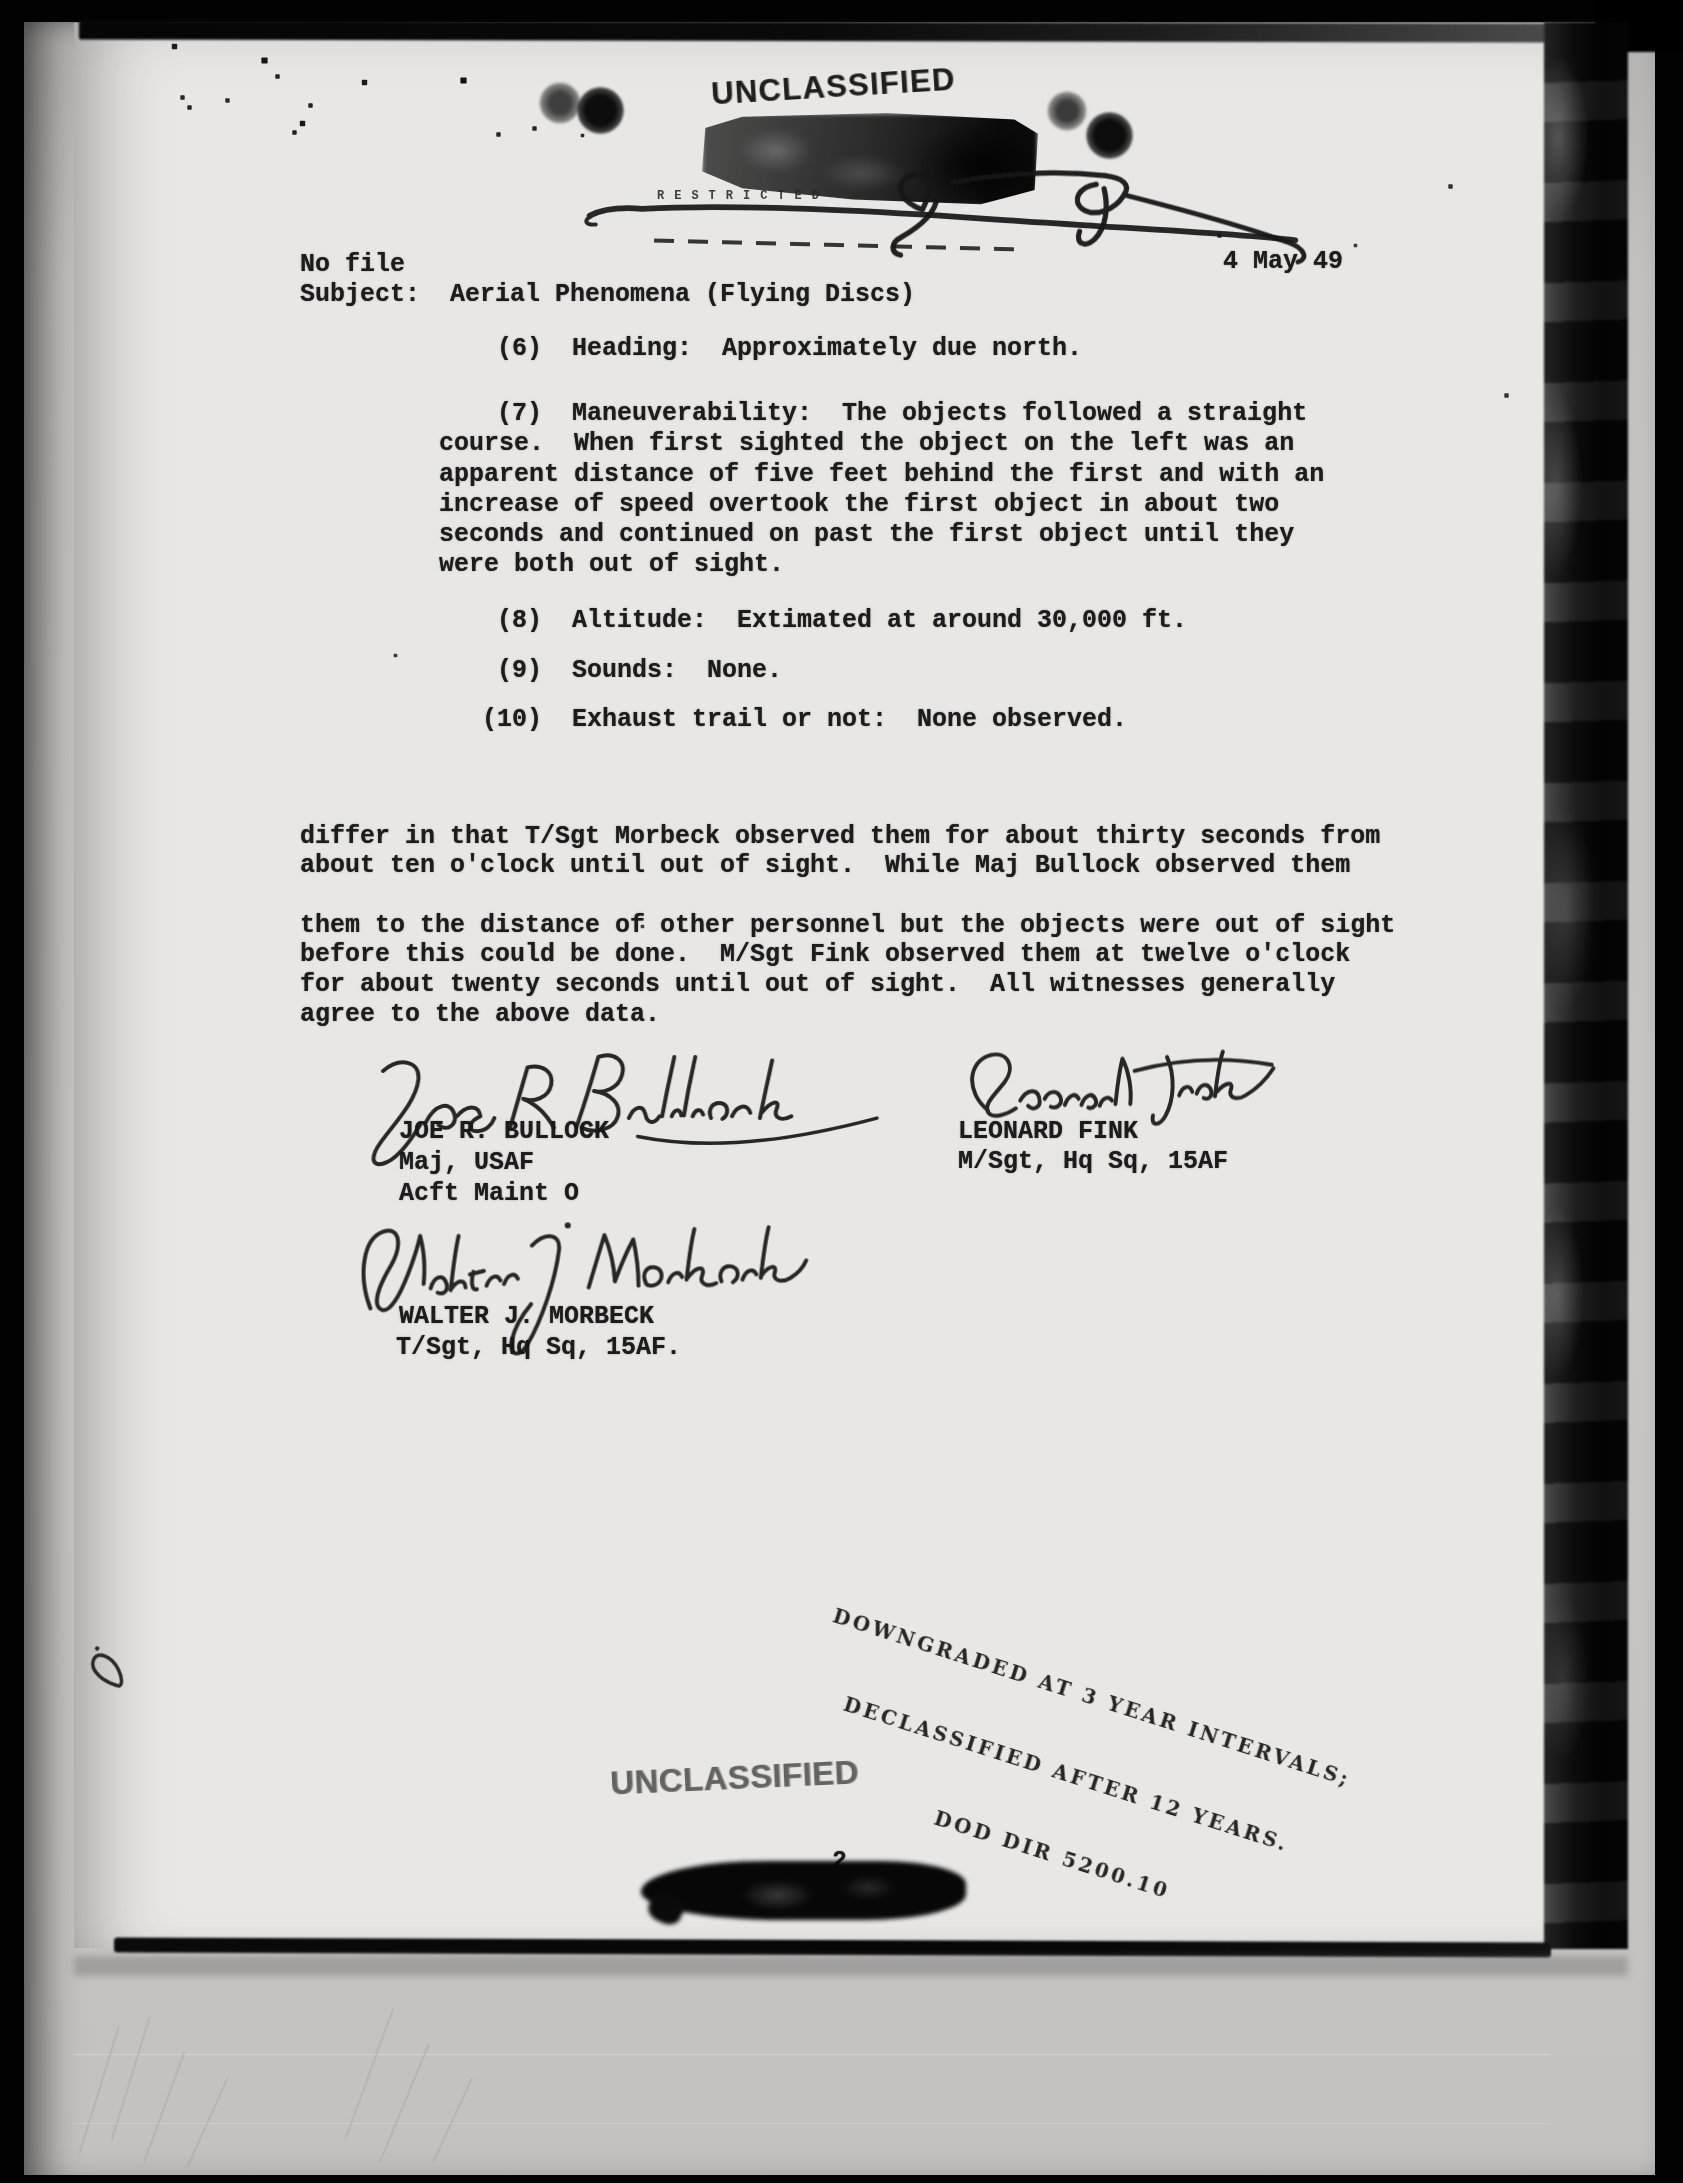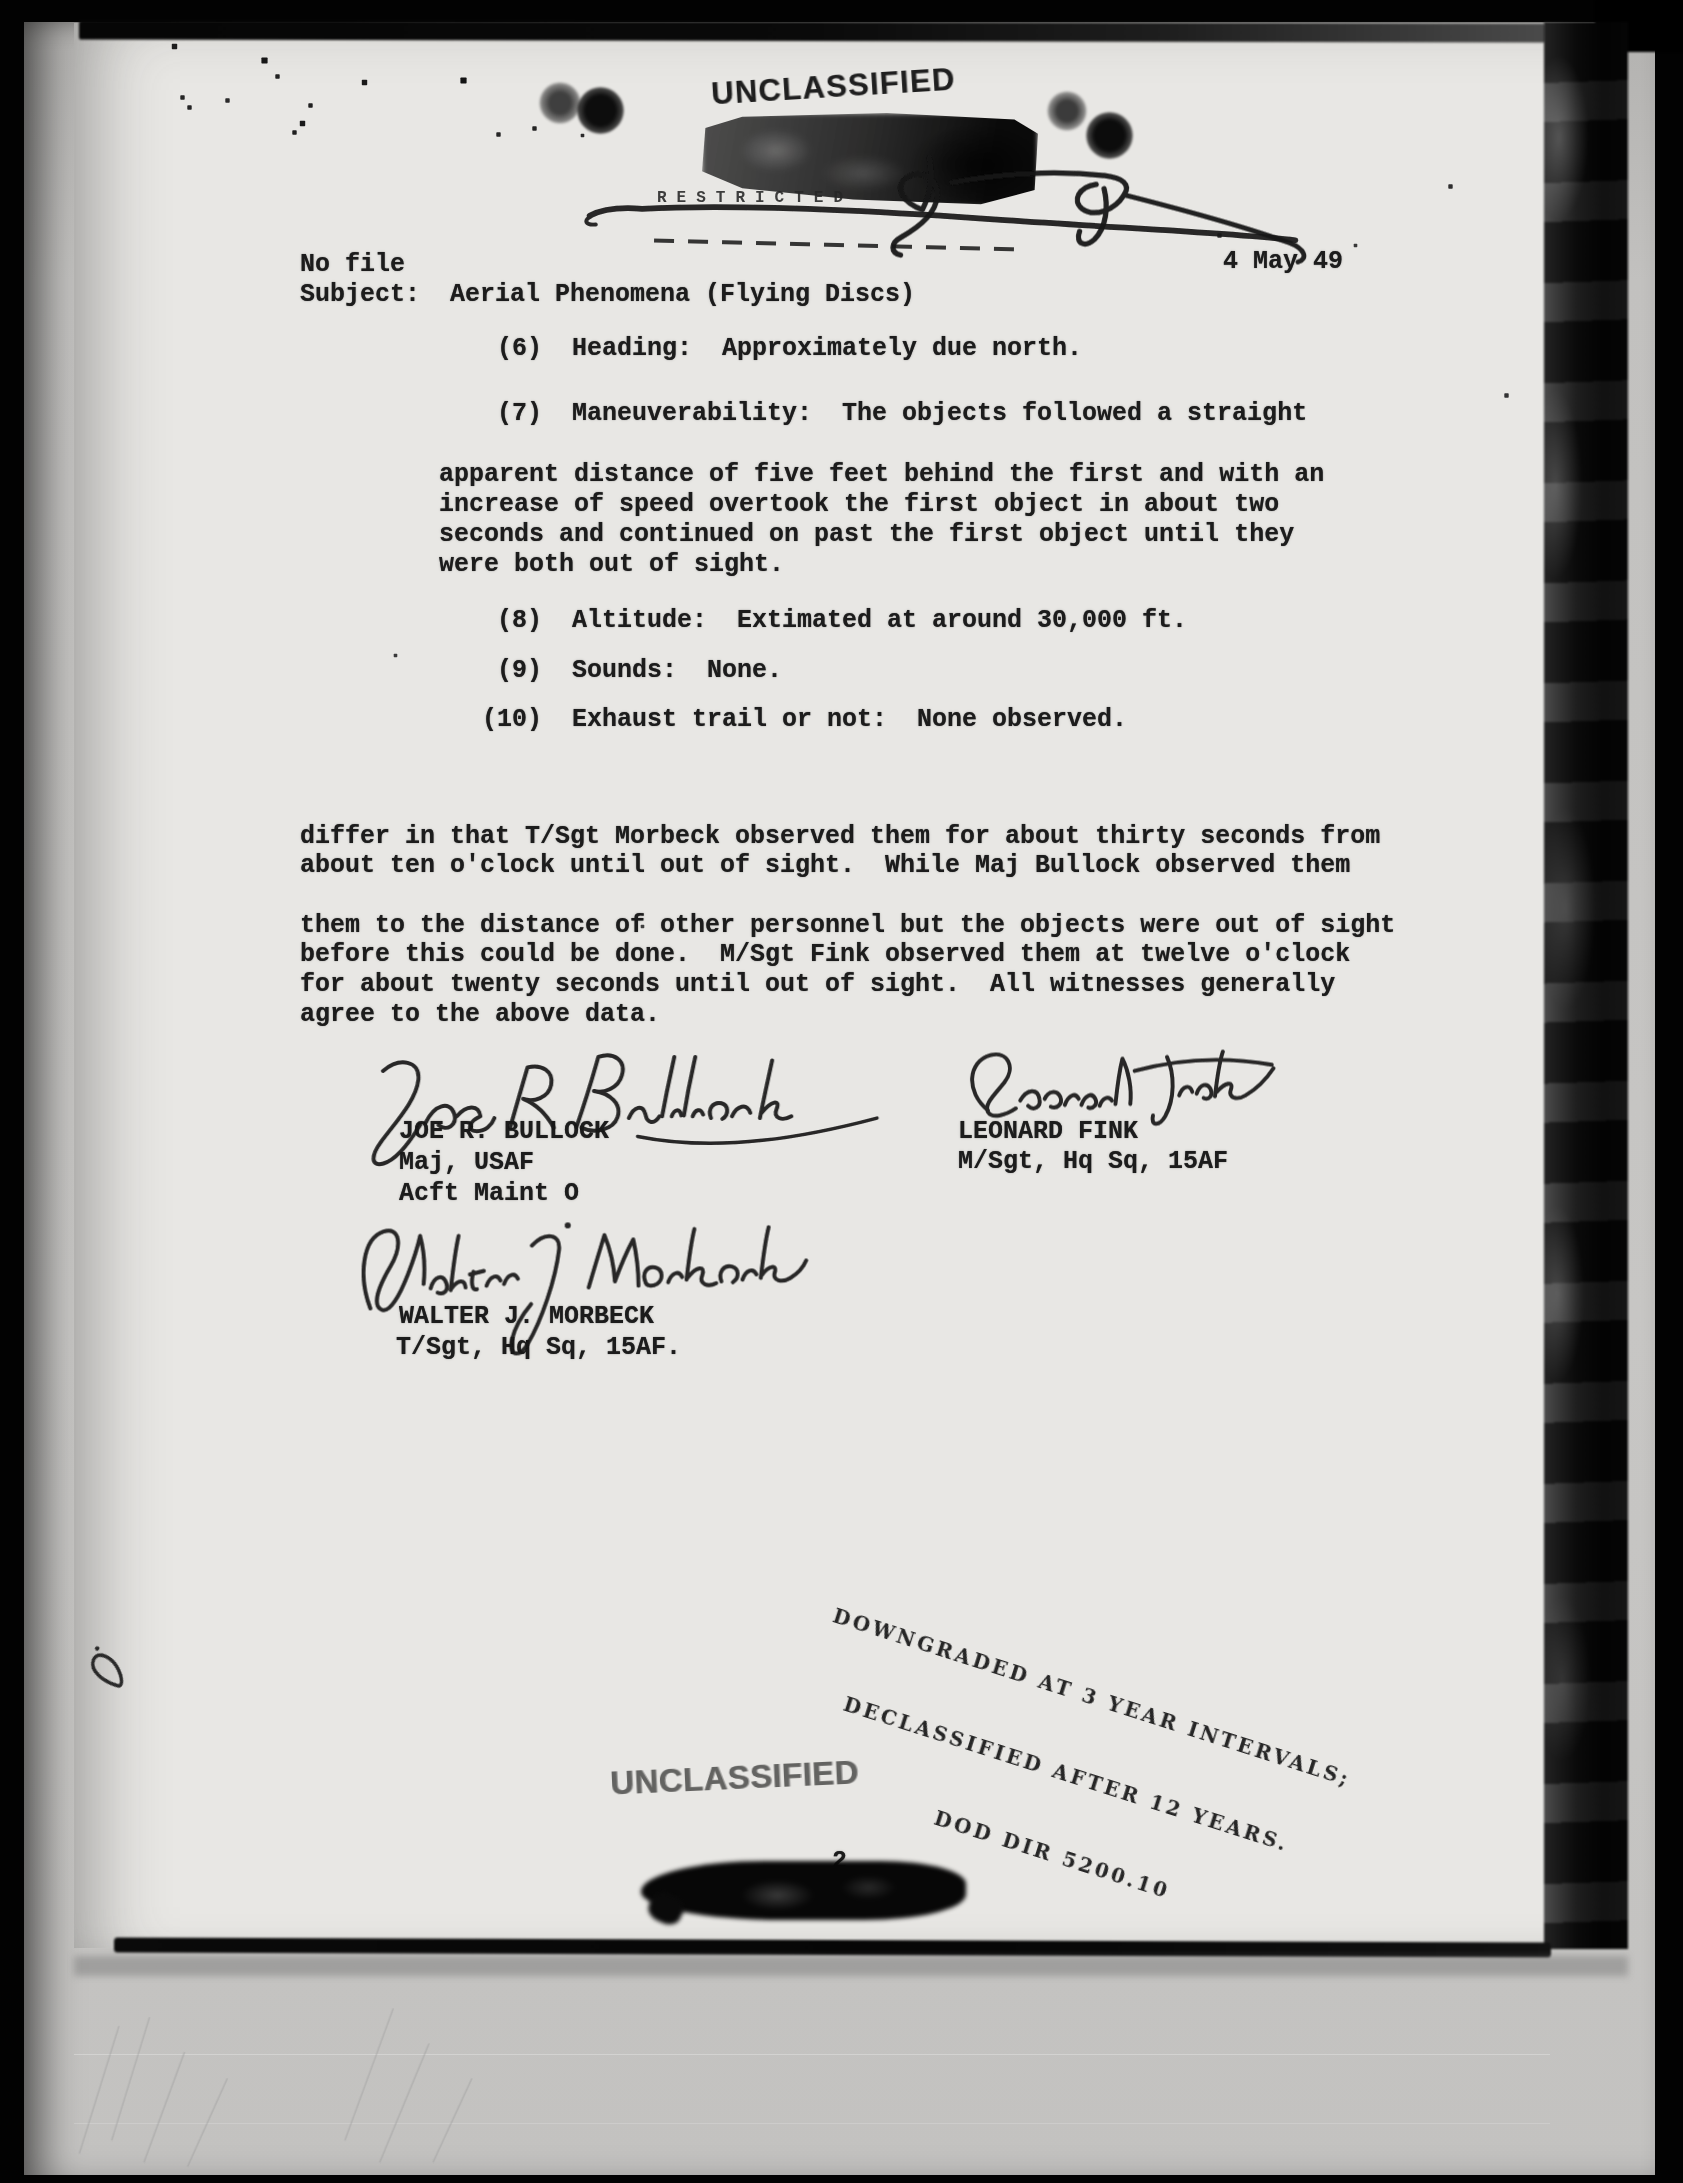--- a/index.html
+++ b/index.html
@@ -11,21 +11,21 @@
   .page{position:absolute;left:74px;top:23px;width:1554px;height:1925px;background:#e8e7e4;
     box-shadow:inset 52px 13px 74px -35px rgba(50,50,50,.42), inset -3.5px -7.9px 31px -17.5px rgba(110,110,110,.22);}
   .typed{position:absolute;white-space:pre;font-size:25px;line-height:1;font-weight:700;color:#1c1c1c;
     text-shadow:0 0 0.9px rgba(10,10,10,.6),0 0 3.1px rgba(10,10,10,.14);filter:blur(0.2px);}
   .stamp-top{position:absolute;left:711px;top:69px;font-family:"Liberation Sans",sans-serif;
     font-weight:700;font-size:31px;letter-spacing:1.3px;color:#1f1f1f;transform:rotate(-3.5deg);
     filter:blur(0.3px);text-shadow:0.9px 0.4px 0 rgba(30,30,30,.35);}
   .stamp-bottom{position:absolute;left:610px;top:1759px;font-family:"Liberation Sans",sans-serif;
     font-weight:700;font-size:33px;letter-spacing:0.4px;color:#474745;opacity:.82;transform:rotate(-2.6deg);
     filter:blur(0.5px);text-shadow:1.3px 0 0 rgba(70,70,70,.5);}
-  .restricted{position:absolute;left:657px;top:189px;font-size:16px;font-weight:700;letter-spacing:10px;
+  .restricted{position:absolute;left:657px;top:189px;font-size:12px;font-weight:700;letter-spacing:10px;
     color:#262626;opacity:.88;filter:blur(0.3px);}
   .dashes{position:absolute;left:654px;top:243px;width:367px;height:3.9px;transform:rotate(1.4deg);
     background:repeating-linear-gradient(90deg,#161616 0 20px,transparent 20px 34px);filter:blur(0.4px);opacity:.85;}
   .downgrade{position:absolute;left:854px;top:1551px;transform:rotate(17.7deg);transform-origin:0 0;
     font-family:"DejaVu Serif","Liberation Serif",serif;font-weight:700;font-size:20px;letter-spacing:3.1px;
     color:#262626;filter:blur(0.3px);line-height:27px;white-space:pre;}
   .downgrade .l2{margin-left:37px;}
   .downgrade .l3{margin-left:158px;}
   .smudge{position:absolute;left:702px;top:113px;width:336px;height:94px;
     clip-path:polygon(1% 16%,12% 4%,55% 0%,93% 7%,100% 22%,99% 82%,83% 97%,45% 92%,12% 80%,0 62%);
@@ -97,20 +97,21 @@
   <div class="smudge"></div>
   <div class="restricted">RESTRICTED</div>
   <div class="dashes"></div>
 
   <div class="typed" style="left:300px;top:252px;">No file</div>
   <div class="typed" style="left:1223px;top:249px;">4 May 49</div>
   <div class="typed" style="left:300px;top:282px;">Subject:  Aerial Phenomena (Flying Discs)</div>
 
   <div class="typed" style="left:497px;top:336px;">(6)  Heading:  Approximately due north.</div>
   <div class="typed" style="left:497px;top:401px;">(7)  Maneuverability:  The objects followed a straight</div>
+  <div class="typed" style="left:439px;top:431px;">course.  When first sighted the object on the left was an</div>
   <div class="typed" style="left:439px;top:462px;">apparent distance of five feet behind the first and with an</div>
   <div class="typed" style="left:439px;top:492px;">increase of speed overtook the first object in about two</div>
   <div class="typed" style="left:439px;top:522px;">seconds and continued on past the first object until they</div>
   <div class="typed" style="left:439px;top:552px;">were both out of sight.</div>
   <div class="typed" style="left:497px;top:608px;">(8)  Altitude:  Extimated at around 30,000 ft.</div>
   <div class="typed" style="left:497px;top:658px;">(9)  Sounds:  None.</div>
   <div class="typed" style="left:482px;top:707px;">(10)  Exhaust trail or not:  None observed.</div>
   <div class="typed" style="left:300px;top:824px;">differ in that T/Sgt Morbeck observed them for about thirty seconds from</div>
   <div class="typed" style="left:300px;top:853px;">about ten o'clock until out of sight.  While Maj Bullock observed them</div>
   <div class="typed" style="left:300px;top:913px;">them to the distance of other personnel but the objects were out of sight</div>

